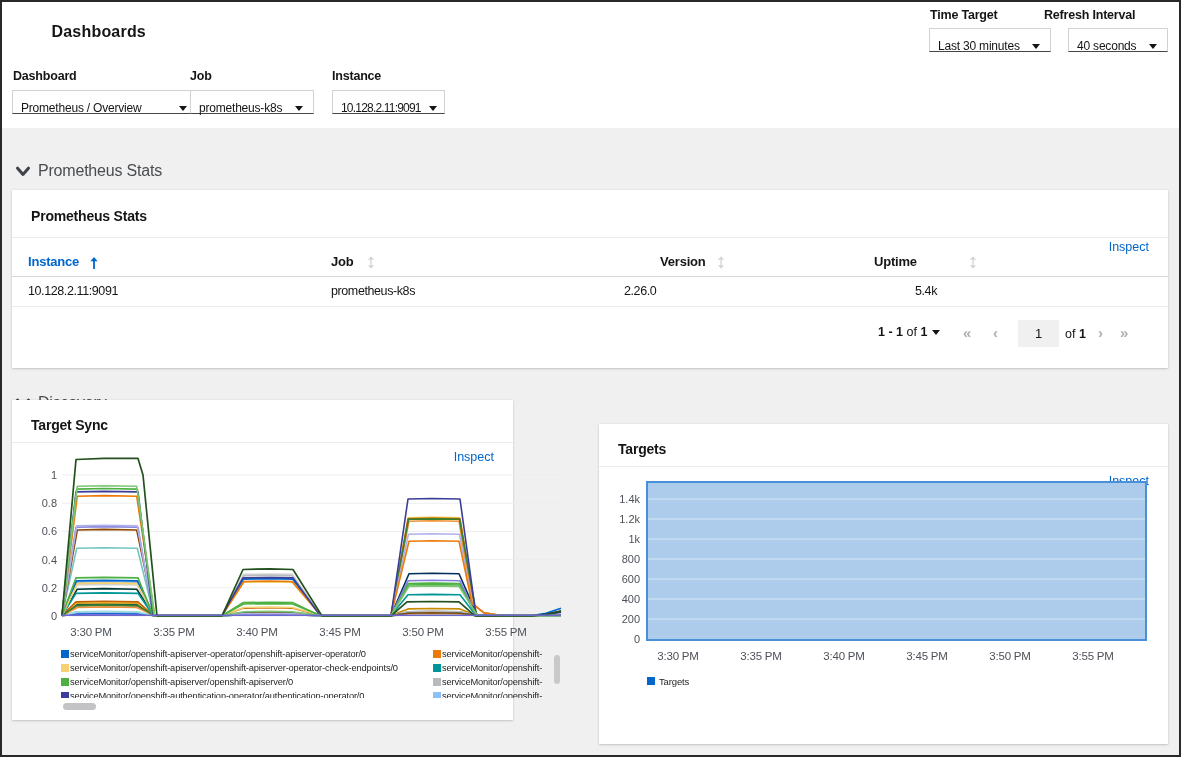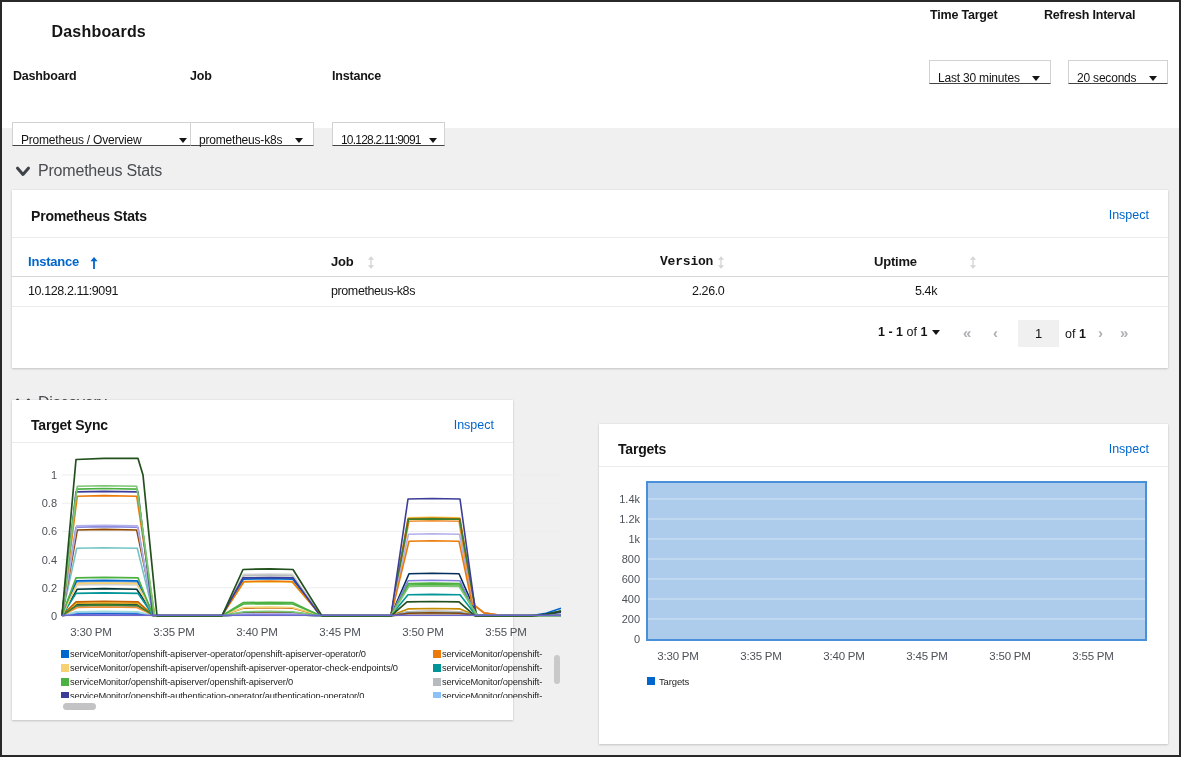--- a/index.html
+++ b/index.html
@@ -3,48 +3,48 @@
 <meta charset="utf-8">
 <style>
 * { margin:0; padding:0; box-sizing:border-box; }
 html,body { width:1181px; height:757px; }
 body { font-family:"Liberation Sans",sans-serif; background:#fff; position:relative; overflow:hidden; color:#151515; }
 .abs { position:absolute; }
 .frame { position:absolute; inset:0; border:2px solid #292929; z-index:99; pointer-events:none; }
 .graybg { position:absolute; left:0; top:128px; width:1181px; height:629px; background:#f0f0f0; }
 .title { position:absolute; left:11.5px; top:23px; font-size:16px; font-weight:bold; letter-spacing:0.2px;margin-left:40px; }
 .flabel { position:absolute; font-size:12.5px; font-weight:bold; letter-spacing:-0.2px; color:#151515; }
-.sel { position:absolute; height:24px; background:#fff; border:1px solid #d2d2d2; border-bottom:1px solid #454545; display:flex; align-items:center; justify-content:space-between; padding:12px 10px 0 8px; font-size:12px; letter-spacing:-0.2px; color:#151515;margin-top:32px; }
+.sel { position:absolute; height:24px; background:#fff; border:1px solid #d2d2d2; border-bottom:1px solid #454545; display:flex; align-items:center; justify-content:space-between; padding:12px 10px 0 8px; font-size:12px; letter-spacing:-0.2px; color:#151515; }
 .sel span { white-space:nowrap; }
 .caret { width:0; height:0; border-left:4.5px solid transparent; border-right:4.5px solid transparent; border-top:5px solid #151515; margin-left:8px; }
 .sechdr { position:absolute; font-size:16px; color:#494c50; letter-spacing:-0.2px; }
 .card { position:absolute; background:#fff; box-shadow:0 1px 2px rgba(3,3,3,0.16), 0 0 2px rgba(3,3,3,0.08); }
 .cardtitle { position:absolute; font-size:14px; font-weight:bold; letter-spacing:-0.2px; color:#151515; }
-.inspect { position:absolute; font-size:12.5px; color:#0066cc; }
+.inspect { position:absolute; font-size:12.5px; color:#0066cc;margin-top:32px; }
 .divider { position:absolute; height:1px; background:#ebebeb; left:0; right:0; }
 .th { font-size:13px; font-weight:bold; letter-spacing:-0.2px; color:#151515; }
 .td { font-size:12.5px; letter-spacing:-0.4px; color:#151515; }
 .legtxt { font-size:9.3px; letter-spacing:-0.15px; color:#1f1f1f; white-space:nowrap; }
 .legsq { position:absolute; width:8px; height:8px; }
 .pgnav { position:absolute; font-size:15px; color:#aeb0b3; font-weight:bold; }
 </style>
 </head>
 <body>
 <div class="graybg"></div>
 <div class="frame"></div>
 
 <div class="title">Dashboards</div>
 <div class="flabel" style="left:930px; top:8px;">Time Target</div>
 <div class="sel" style="left:929px; top:28px; width:122px;">
     <span>Last 30 minutes</span>
     <span class="caret"></span>
   </div>
 <div class="flabel" style="left:1044px; top:8px;">Refresh Interval</div>
 <div class="sel" style="left:1068px; top:28px; width:100px;">
-    <span>20 seconds</span>
+    <span>40 seconds</span>
     <span class="caret"></span>
   </div>
 
 <div class="flabel" style="left:13px; top:69px;">Dashboard</div>
 <div class="sel" style="left:12px; top:90px; width:186px;">
     <span>Prometheus / Overview</span>
     <span class="caret"></span>
   </div>
 <div class="flabel" style="left:190px; top:69px;">Job</div>
 <div class="sel" style="left:190px; top:90px; width:124px;">
@@ -71,35 +71,35 @@
   <div class="abs th" style="left:16px; top:64px; color:#0066cc;">Instance</div>
   <svg class="abs" style="left:77px; top:67px;" width="10" height="12" viewBox="0 0 10 12">
       <path d="M5 0 L1.4 4.2 L8.6 4.2 Z" fill="#0066cc"></path>
       <rect x="4.1" y="3" width="1.8" height="9" fill="#0066cc"></rect>
     </svg>
   <div class="abs th" style="left:319px; top:64px;">Job</div>
   <svg class="abs" style="left:355px; top:66px;" width="8" height="13" viewBox="0 0 8 13">
       <path d="M4 0.2 L0.9 3.8 L7.1 3.8 Z M4 12.8 L0.9 9.2 L7.1 9.2 Z" fill="#d5d5d5"></path>
       <rect x="3.35" y="3" width="1.3" height="7" fill="#d5d5d5"></rect>
     </svg>
-  <div class="abs th" style="left:648px; top:64px;font-family:Liberation Mono, monospace;">Version</div>
+  <div class="abs th" style="left:648px; top:64px;">Version</div>
   <svg class="abs" style="left:705px; top:66px;" width="8" height="13" viewBox="0 0 8 13">
       <path d="M4 0.2 L0.9 3.8 L7.1 3.8 Z M4 12.8 L0.9 9.2 L7.1 9.2 Z" fill="#d5d5d5"></path>
       <rect x="3.35" y="3" width="1.3" height="7" fill="#d5d5d5"></rect>
     </svg>
   <div class="abs th" style="left:862px; top:64px;">Uptime</div>
   <svg class="abs" style="left:957px; top:66px;" width="8" height="13" viewBox="0 0 8 13">
       <path d="M4 0.2 L0.9 3.8 L7.1 3.8 Z M4 12.8 L0.9 9.2 L7.1 9.2 Z" fill="#d5d5d5"></path>
       <rect x="3.35" y="3" width="1.3" height="7" fill="#d5d5d5"></rect>
     </svg>
   <div class="divider" style="top:86px; background:#d7d7d7;"></div>
 
   <div class="abs td" style="left:16px; top:94px;">10.128.2.11:9091</div>
   <div class="abs td" style="left:319px; top:94px;">prometheus-k8s</div>
-  <div class="abs td" style="left:680px; top:94px;">2.26.0</div>
+  <div class="abs td" style="left:612px; top:94px;">2.26.0</div>
   <div class="abs td" style="left:903px; top:94px;">5.4k</div>
   <div class="divider" style="top:116px;"></div>
 
   <div class="abs" style="left:866px; top:135px; font-size:12.5px;"><b>1 - 1</b>&nbsp;of&nbsp;<b>1</b></div>
   <span class="caret abs" style="left:912px; top:140px;"></span>
   <div class="pgnav" style="left:951px; top:134px;">«</div>
   <div class="pgnav" style="left:981px; top:134px;">‹</div>
   <div class="abs" style="left:1006px; top:130px; width:41px; height:27px; background:#f0f0f0;"></div>
   <div class="abs" style="left:1006px; top:136px; width:41px; text-align:center; font-size:13px;">1</div>
   <div class="abs" style="left:1053px; top:137px; font-size:12.5px;">of <b>1</b></div>

